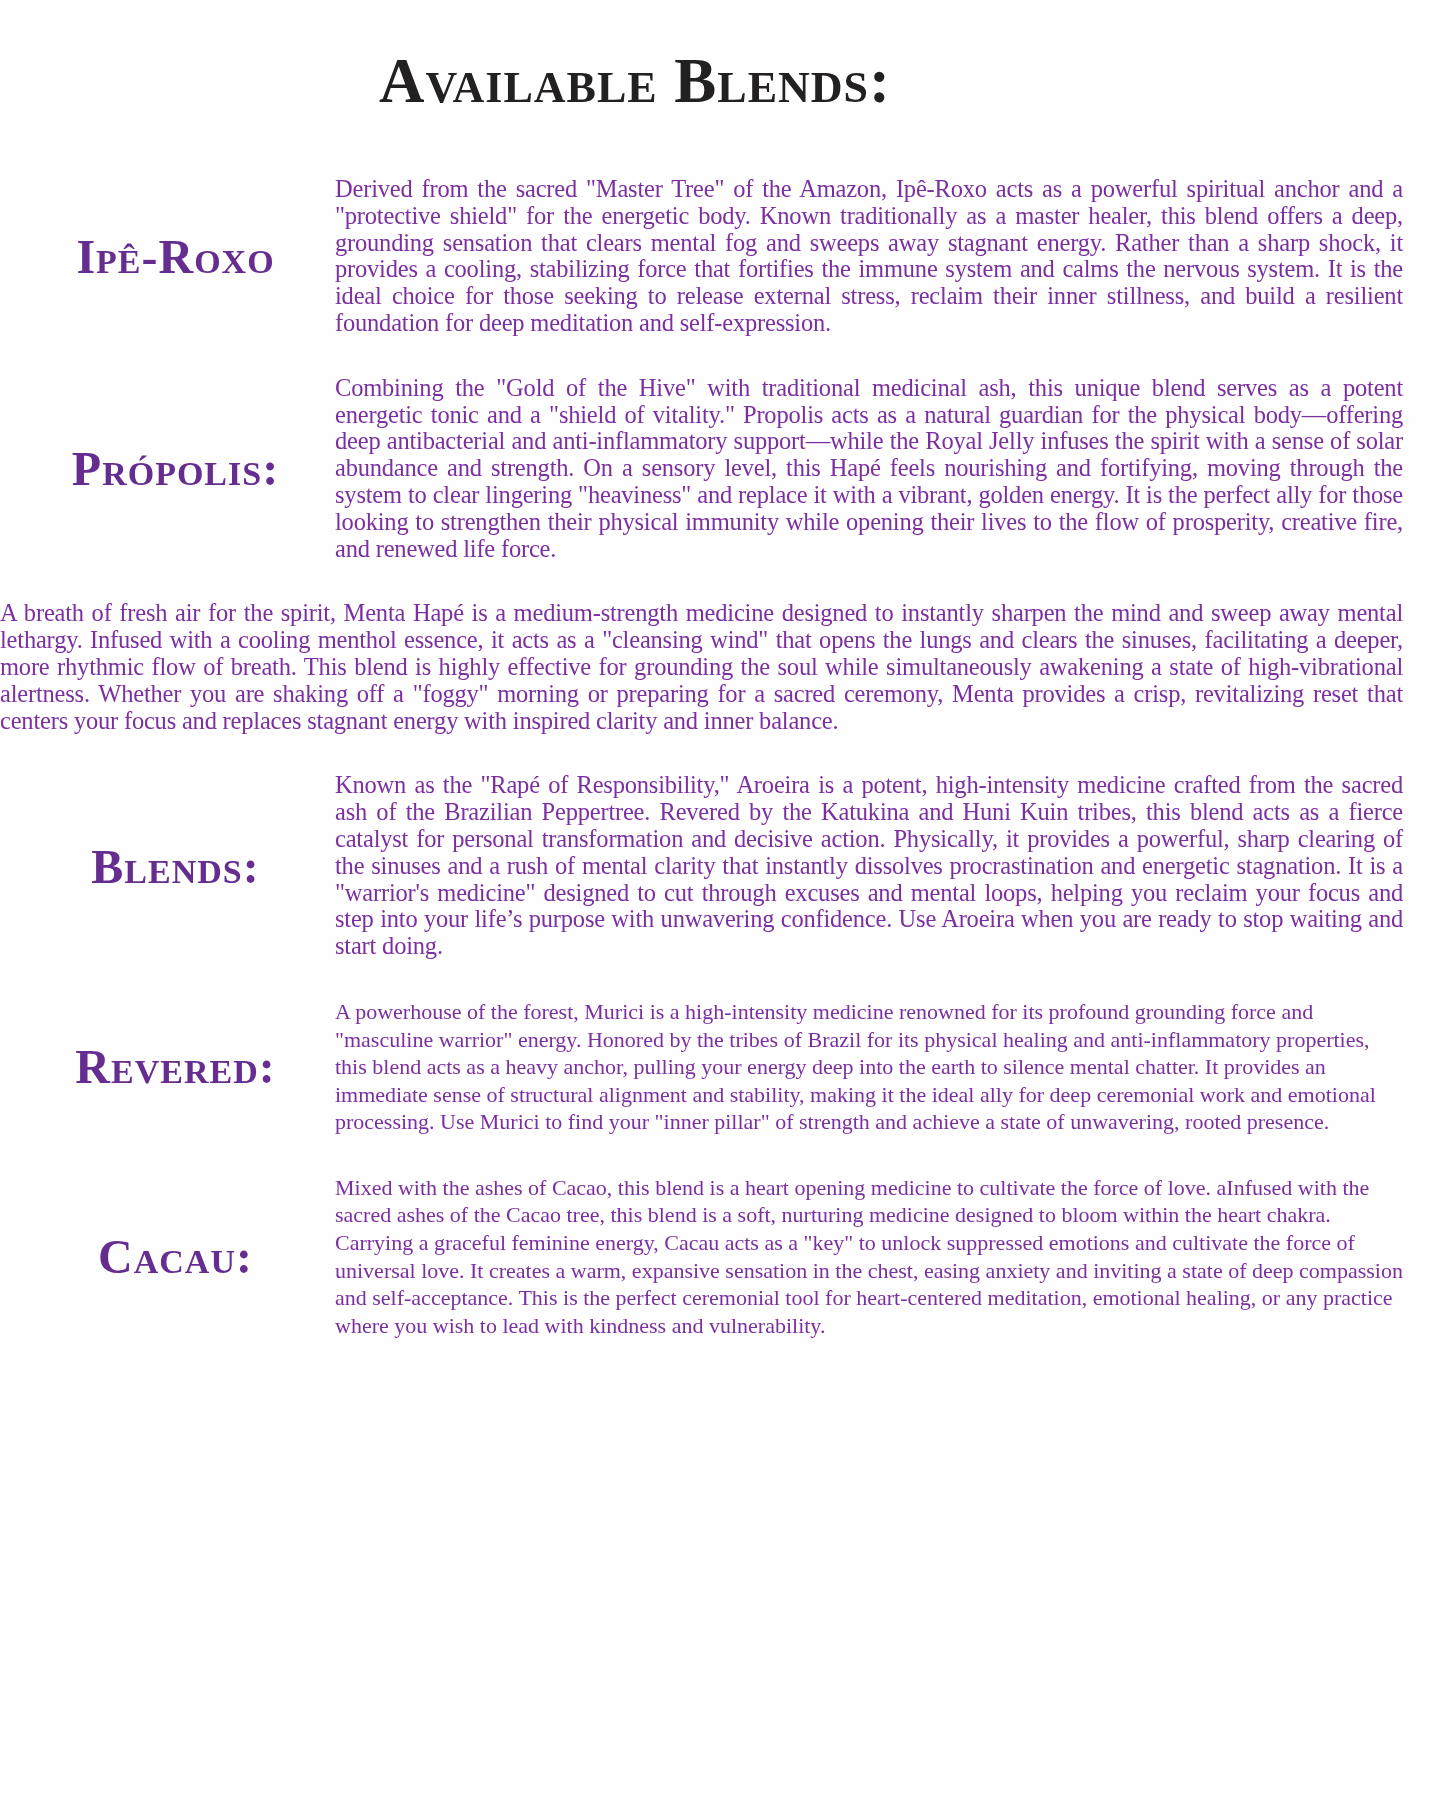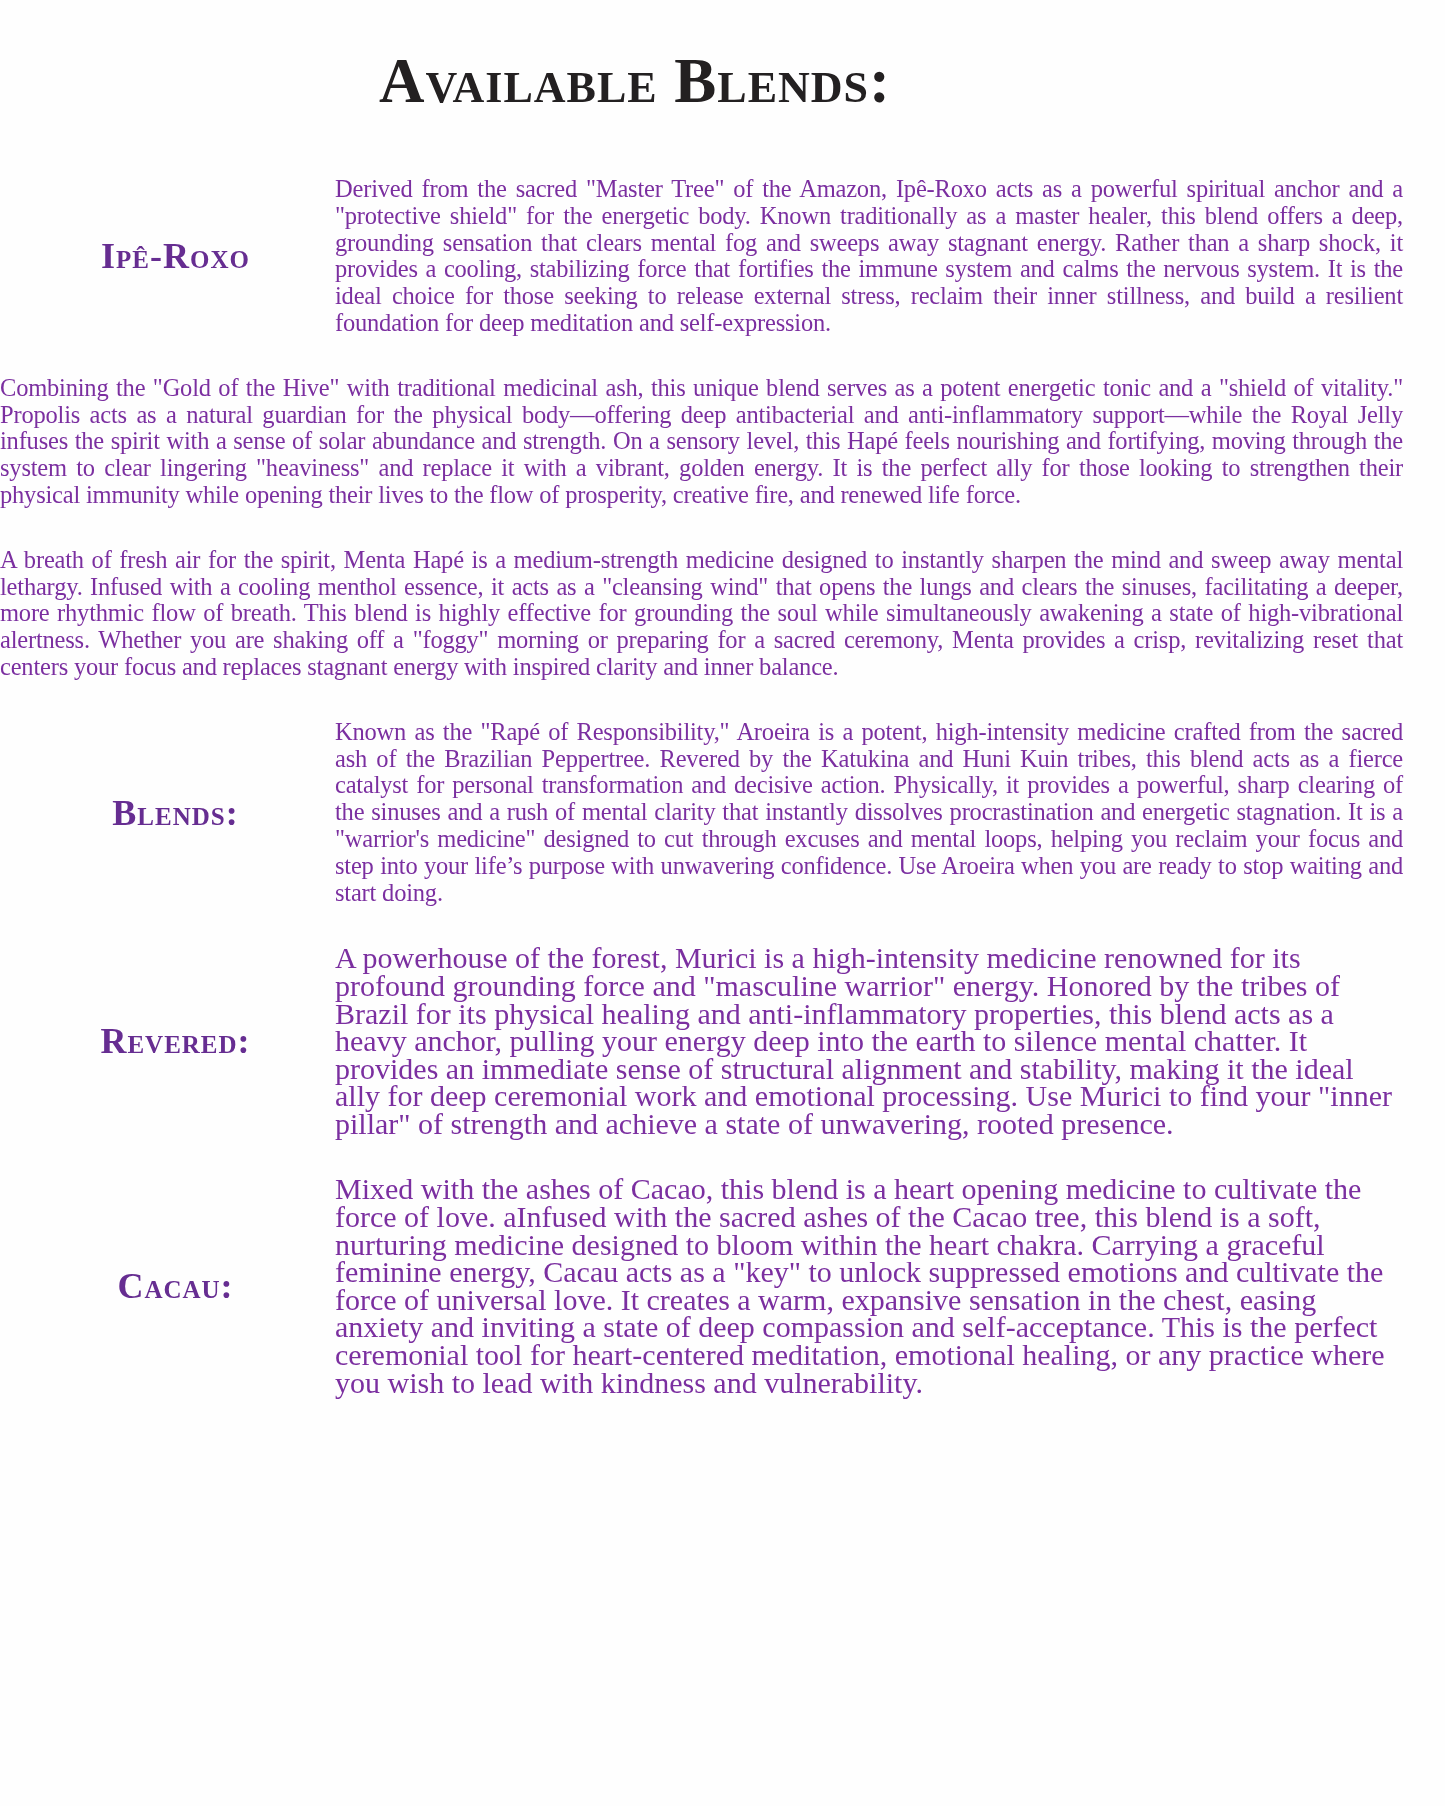--- a/index.html
+++ b/index.html
@@ -38,59 +38,60 @@
   }
   .row{
     display:flex;
     align-items:center;
     margin-bottom:38px;
   }
   .label{
     flex:0 0 335px;
     padding-left:16px;
     text-align:center;
-    font-size:36px;
+    font-size:48px;
     font-weight:bold;
     font-variant:small-caps;
     letter-spacing:1px;
     color:var(--label-color);
   }
   .desc{
     flex:1;
     padding-right:42px;
     color:var(--body-color);
     font-size:24.5px;
     line-height:26.8px;
     letter-spacing:-0.2px;
   }
   .desc.justify{
     text-align:justify;
   }
   .desc.loose{
     text-align:left;
-    font-size:30px;
+    font-size:22px;
     line-height:27.6px;
     letter-spacing:0;
   }
 </style>
 </head>
 <body>
 
 <div class="page">
 
   <div class="title">Available Blends:</div>
 
   <div class="content">
 
     <div class="row">
       <div class="label">Ipê-Roxo</div>
       <div class="desc justify">Derived from the sacred "Master Tree" of the Amazon, Ipê-Roxo acts as a powerful spiritual anchor and a "protective shield" for the energetic body. Known traditionally as a master healer, this blend offers a deep, grounding sensation that clears mental fog and sweeps away stagnant energy. Rather than a sharp shock, it provides a cooling, stabilizing force that fortifies the immune system and calms the nervous system. It is the ideal choice for those seeking to release external stress, reclaim their inner stillness, and build a resilient foundation for deep meditation and self-expression.</div>
     </div>
 
     <div class="row">
+      <div class="label">Própolis:</div>
       <div class="desc justify">Combining the "Gold of the Hive" with traditional medicinal ash, this unique blend serves as a potent energetic tonic and a "shield of vitality." Propolis acts as a natural guardian for the physical body—offering deep antibacterial and anti-inflammatory support—while the Royal Jelly infuses the spirit with a sense of solar abundance and strength. On a sensory level, this Hapé feels nourishing and fortifying, moving through the system to clear lingering "heaviness" and replace it with a vibrant, golden energy. It is the perfect ally for those looking to strengthen their physical immunity while opening their lives to the flow of prosperity, creative fire, and renewed life force.</div>
     </div>
 
     <div class="row">
       <div class="desc justify">A breath of fresh air for the spirit, Menta Hapé is a medium-strength medicine designed to instantly sharpen the mind and sweep away mental lethargy. Infused with a cooling menthol essence, it acts as a "cleansing wind" that opens the lungs and clears the sinuses, facilitating a deeper, more rhythmic flow of breath. This blend is highly effective for grounding the soul while simultaneously awakening a state of high-vibrational alertness. Whether you are shaking off a "foggy" morning or preparing for a sacred ceremony, Menta provides a crisp, revitalizing reset that centers your focus and replaces stagnant energy with inspired clarity and inner balance.</div>
     </div>
 
     <div class="row">
       <div class="label">Blends:</div>
       <div class="desc justify">Known as the "Rapé of Responsibility," Aroeira is a potent, high-intensity medicine crafted from the sacred ash of the Brazilian Peppertree. Revered by the Katukina and Huni Kuin tribes, this blend acts as a fierce catalyst for personal transformation and decisive action. Physically, it provides a powerful, sharp clearing of the sinuses and a rush of mental clarity that instantly dissolves procrastination and energetic stagnation. It is a "warrior's medicine" designed to cut through excuses and mental loops, helping you reclaim your focus and step into your life’s purpose with unwavering confidence. Use Aroeira when you are ready to stop waiting and start doing.</div>

